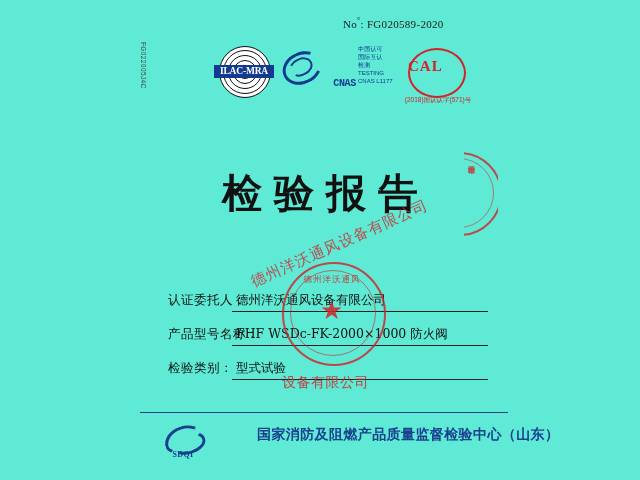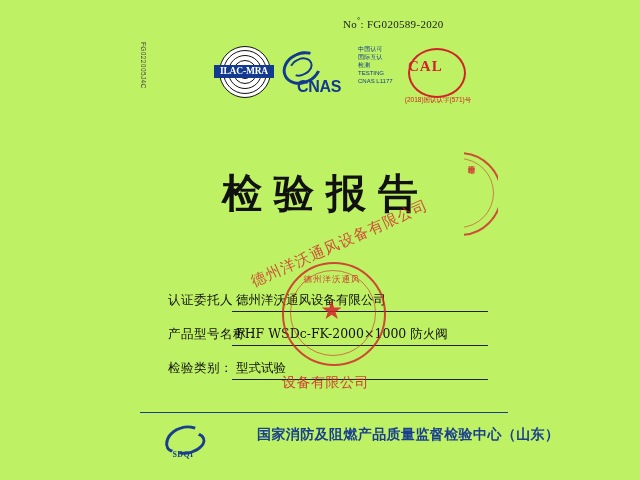--- a/index.html
+++ b/index.html
@@ -13,21 +13,21 @@
     overflow: hidden;
     font-family: "Liberation Serif", serif;
     color: #111;
     position: relative;
   }
   .page {
     position: absolute;
     left: 0; top: 0;
     width: 640px;
     height: 480px;
-    background: #bef264;
+    background: #5eead4;
   }
 
   
   .report-no {
     position: absolute;
     left: 343px;
     top: 16px;
     font-size: 11px;
     letter-spacing: .3px;
     color: #1a1a1a;
@@ -171,26 +171,26 @@
     border: 2.4px solid #123a8f;
     border-radius: 50%;
     border-left-color: transparent;
     transform: rotate(-25deg);
   }
   .cnas .word {
     position: absolute;
     left: 0px;
     top: 26px;
     width: 74px;
-    text-align: center;
-    font-size: 16px;
+    text-align: right;
+    font-size: 10px;
     font-weight: bold;
     color: #123a8f;
     letter-spacing: -.3px;
-    font-family: Liberation Sans, sans-serif;
+    font-family: Liberation Mono, monospace;
   }
 
   
   .cnas-text {
     position: absolute;
     left: 222px;
     top: 2px;
     width: 52px;
     font-size: 6px;
     line-height: 1.32;

